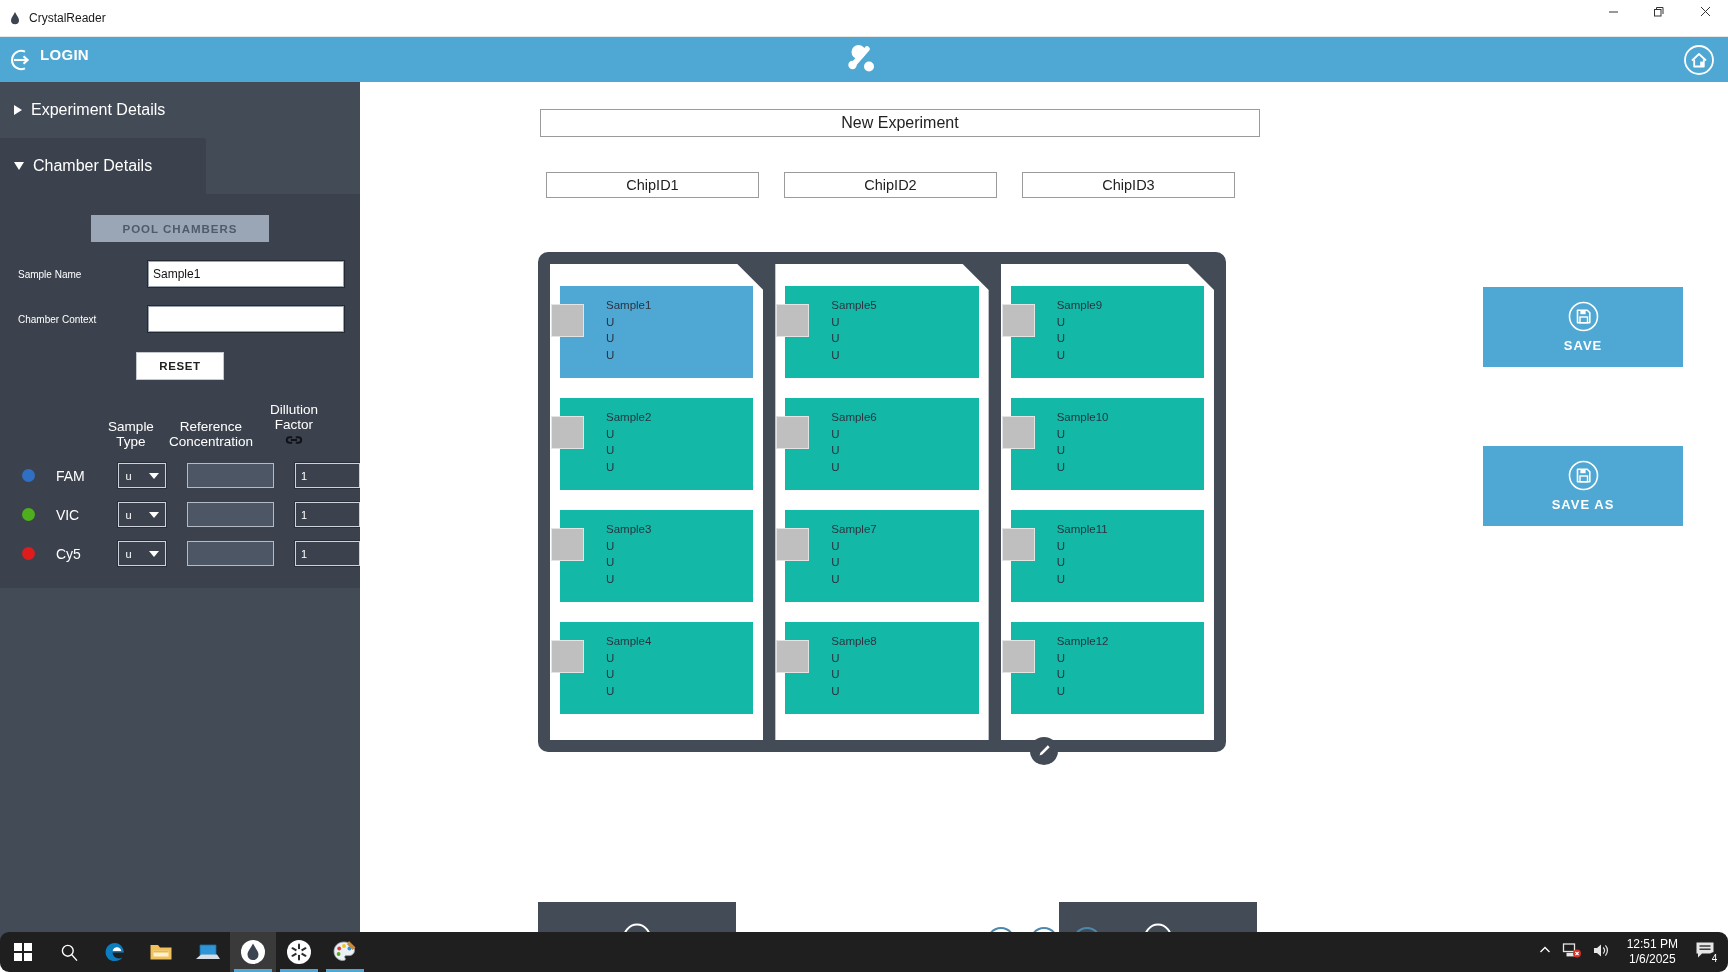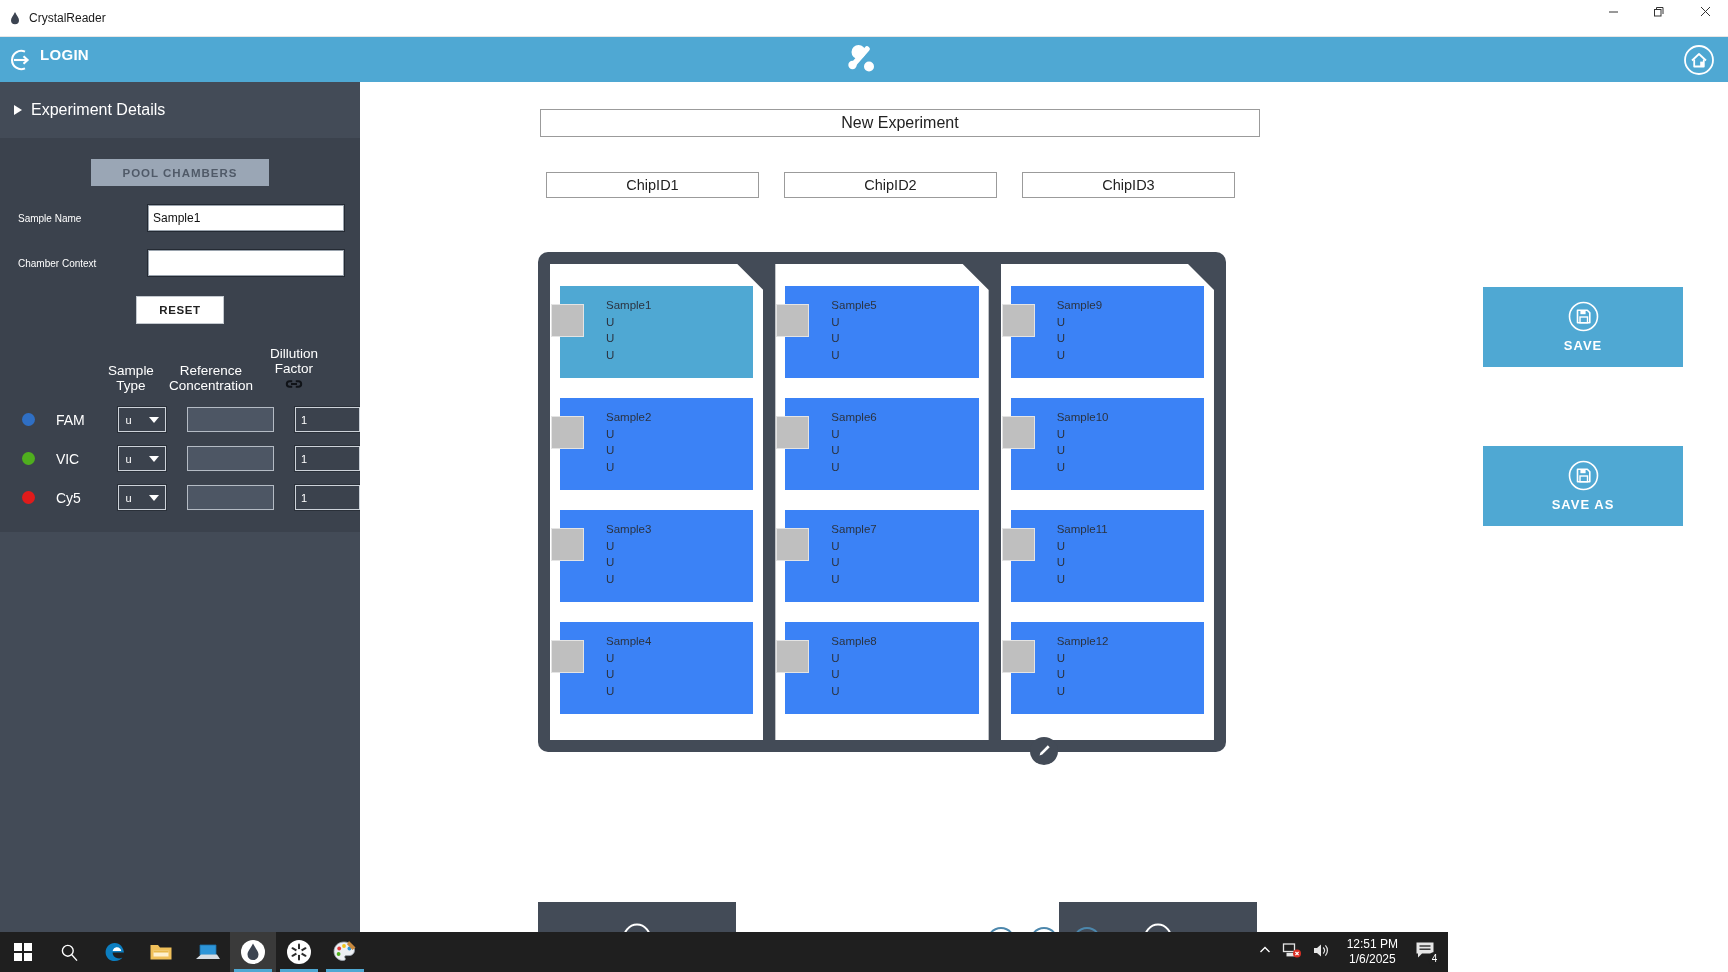--- a/index.html
+++ b/index.html
@@ -173,21 +173,21 @@
     background: #434b57; border-radius: 10px;
     padding: 12px; display: flex; gap: 12px;
   }
   .chip {
     flex: 1; background: #ffffff; position: relative;
     padding: 22px 10px 10px 10px;
     display: flex; flex-direction: column; gap: 20px;
     clip-path: polygon(0 0, calc(100% - 26px) 0, 100% 26px, 100% 100%, 0 100%);
   }
   .well {
-    height: 92px; background: #3b82f6; position: relative;
+    height: 92px; background: #14b8a6; position: relative;
   }
   .well.selected { background: #4fa8d3; }
   .well-sq {
     position: absolute; left: -9px; top: 18px;
     width: 33px; height: 33px; background: #bfbfbf;
     border: 1px solid #e4e4e4;
   }
   .well-txt {
     position: absolute; left: 46px; top: 11px;
     font-size: 11.5px; color: #2b3340; line-height: 1.45;
@@ -231,22 +231,22 @@
   }
   .pg-circ {
     width: 31px; height: 35px; border-radius: 50%;
     border: 2px solid #4c87ac; display: flex; align-items: center; justify-content: center;
     cursor: pointer; color: #3d3d3d;
   }
   .pg-label { font-size: 13px; font-family: "Liberation Serif", serif; color: #2b2b2b; }
 
   
   .taskbar {
-    position: absolute; left: 0; bottom: 0; width: 1448px; height: 40px;
-    background: #1f1f1f; display: flex; align-items: center;
+    position: absolute; left: 0; bottom: 0; width: 1728px; height: 40px;
+    background: #1f1f1f; display: flex; align-items: center; border-radius: 9px;
   }
   .tb-item {
     width: 46px; height: 40px; display: flex; align-items: center; justify-content: center;
     cursor: pointer; position: relative;
   }
   .tb-item.active { background: #3a3a3a; }
   .tb-item.active::after {
     content: ""; position: absolute; bottom: 0; left: 4px; right: 4px;
     height: 3px; background: #4fa8d3;
   }
@@ -333,20 +333,24 @@
 <div class="body-wrap">
 
   <div class="sidebar">
 
     <div class="accordion-head">
       <span class="tri right"></span>
       <span>Experiment Details</span>
     </div>
 
 
+    <div class="accordion-head active">
+      <span class="tri down"></span>
+      <span>Chamber Details</span>
+    </div>
 
     <div class="panel-body">
 
       <button class="pool-btn">POOL CHAMBERS</button>
 
       <div class="field-row">
         <span class="field-label">Sample Name</span>
         <input class="field-input" type="text" value="Sample1" style="">
       </div>
 

